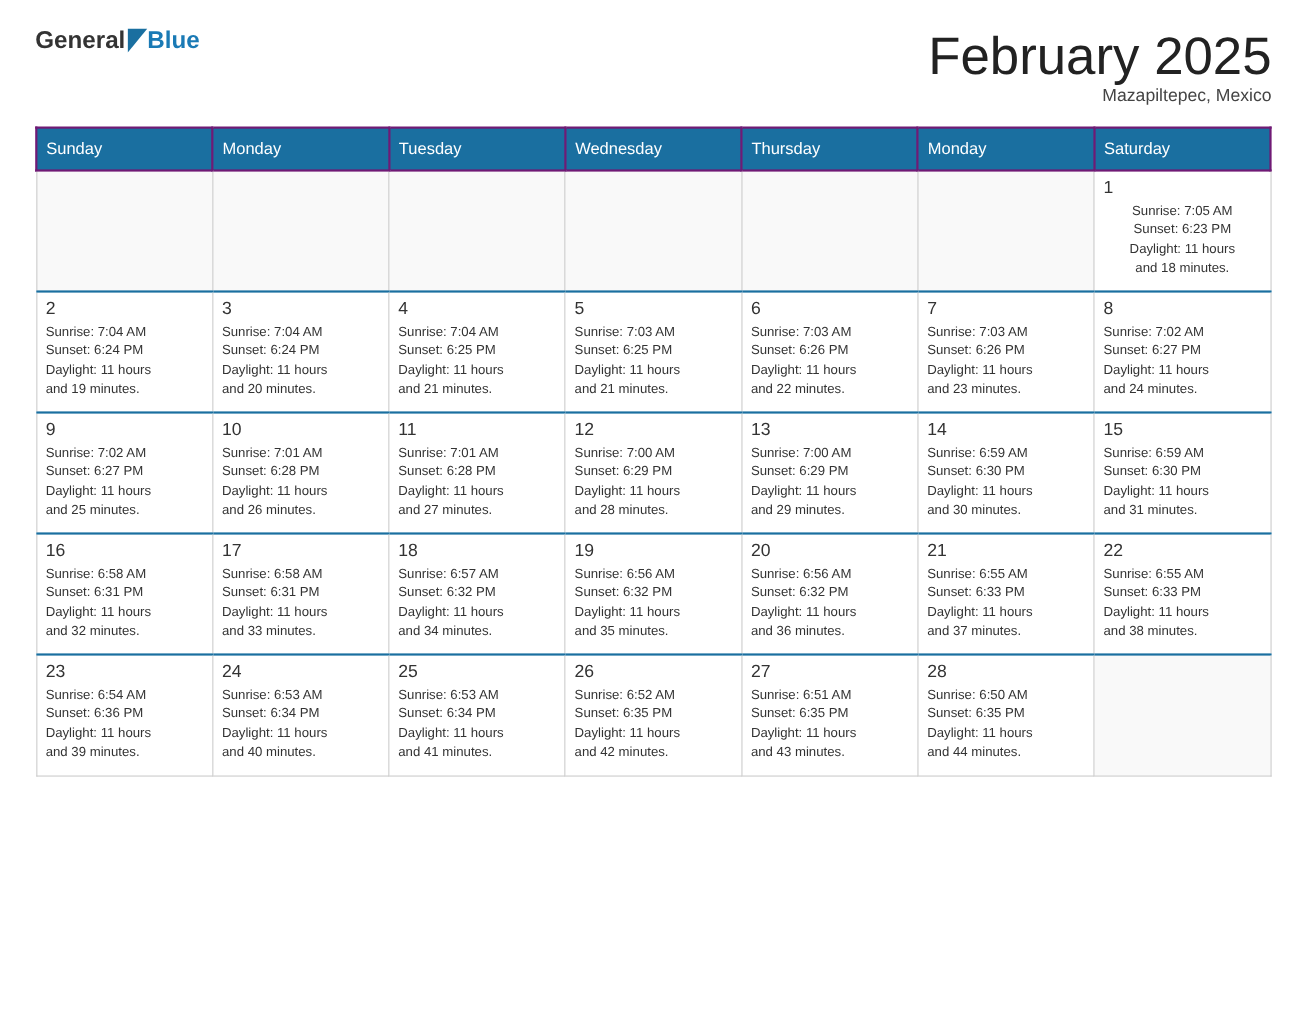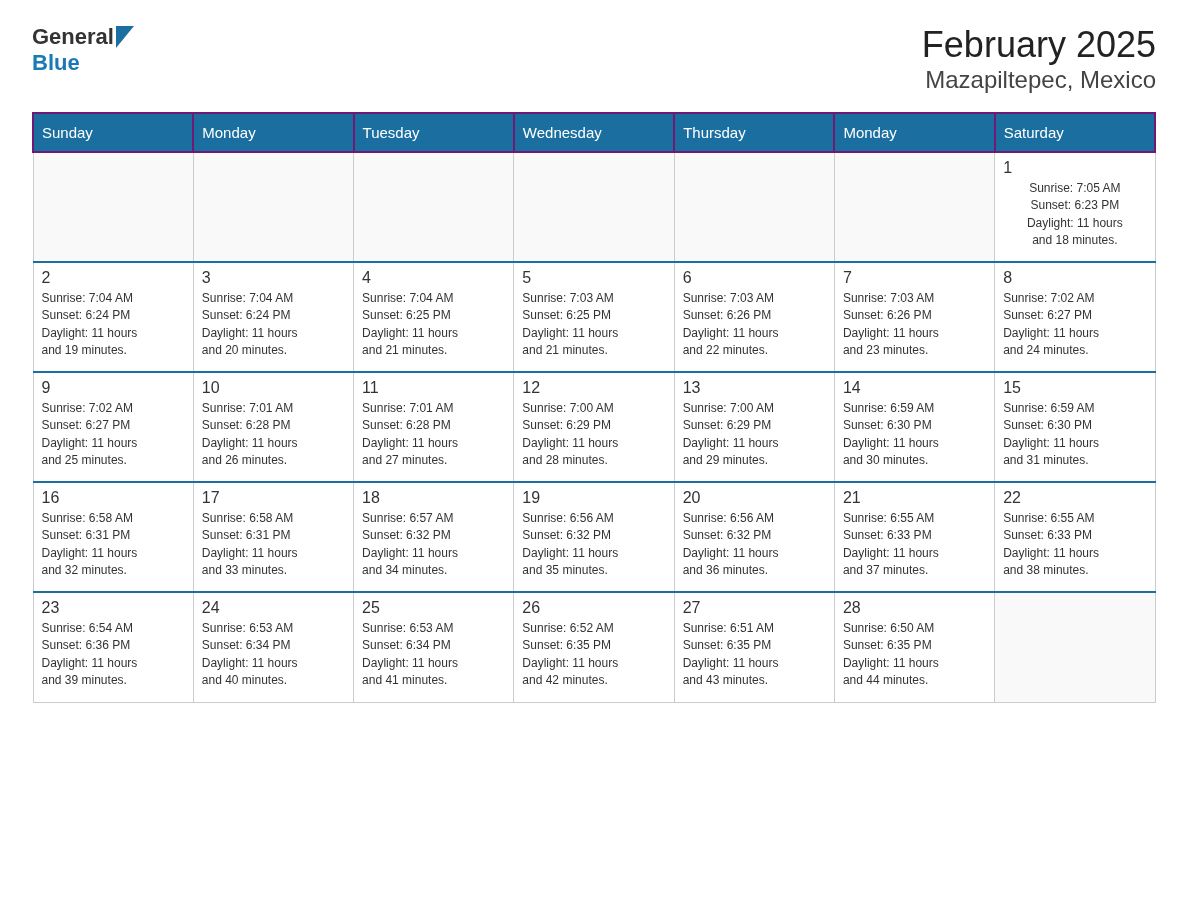--- a/index.html
+++ b/index.html
@@ -20,40 +20,40 @@
       font-weight: bold;
       color: #333;
     }
     .logo-text-blue {
       font-size: 22px;
       font-weight: bold;
       color: #1a7ab5;
     }
     .logo-wrapper {
       display: flex;
-      flex-direction: column;
+      flex-direction: row;
     }
     .logo-top {
       display: flex;
       align-items: center;
     }
     .logo-bottom {
       display: flex;
       align-items: center;
     }
     .title-block {
       text-align: right;
     }
     .title-block h1 {
-      font-size: 36px;
+      font-size: 48px;
       font-weight: normal;
       color: #222;
     }
     .title-block h2 {
-      font-size: 24px;
+      font-size: 16px;
       font-weight: normal;
       color: #444;
     }
     .calendar {
       width: 100%;
       border-collapse: collapse;
     }
     .calendar th {
       background: #1a6fa0;
       color: #fff;

